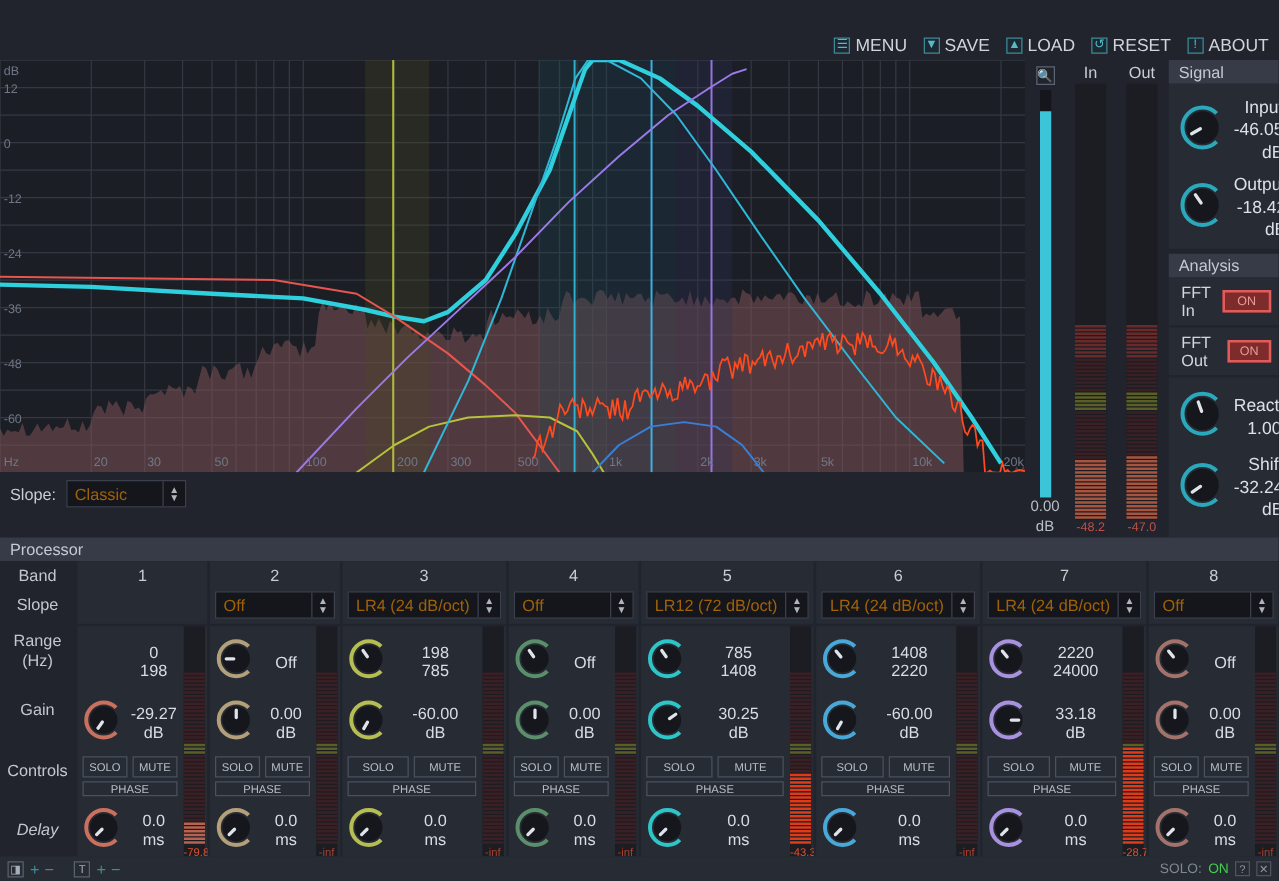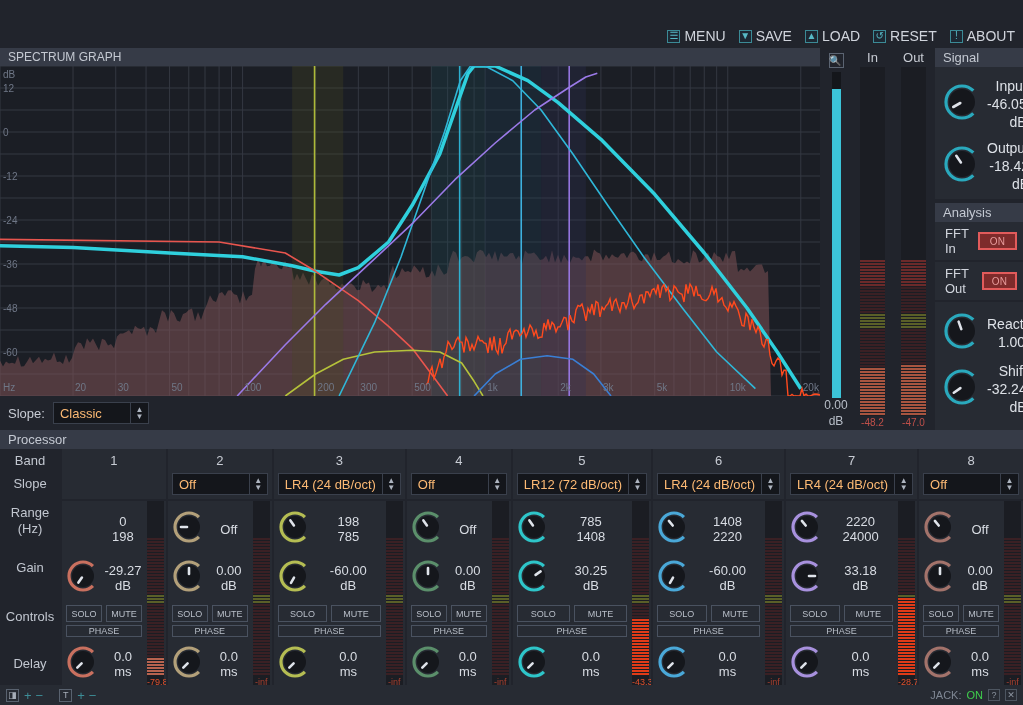--- a/index.html
+++ b/index.html
@@ -29,21 +29,21 @@
 
   
   .mid { display: flex; flex: 0 0 382px; height: 382px; }
   .graphcol { width: 820px; background: #21242c; display: flex; flex-direction: column; }
   .graph-hdr { height: 18px; background: #363b47; color: #c4c9d2; font-size: 12px; padding: 2px 0 0 8px; }
   .graph-wrap { position: relative; width: 820px; height: 330px; background: #1b1e25; overflow: hidden; }
   .graph-svg { position: absolute; left: 0; top: 0; }
   .modebar { height: 34px; background: #21242c; display: flex; align-items: center; padding: 0 8px; position: relative; }
   .mode-label { font-size: 13px; color: #c8ccd4; margin-right: 8px; }
   .combo { background: #14161b; border: 1px solid #3a404c; height: 22px; display: flex; align-items: center; position: relative; min-width: 96px; }
-  .combo .cval { font-size: 13px; color: #fdba74; padding: 0 6px; flex: 1; white-space: nowrap; overflow: hidden; }
+  .combo .cval { font-size: 13px; color: #a16207; padding: 0 6px; flex: 1; white-space: nowrap; overflow: hidden; }
   .combo .carrow { width: 18px; height: 20px; display: flex; flex-direction: column; align-items: center; justify-content: center; border-left: 1px solid #3a404c; color: #aeb5c0; font-size: 8px; line-height: 7px; }
   .btns-right { position: absolute; right: 8px; display: flex; align-items: center; gap: 8px; }
   .tbtn { height: 20px; padding: 0 7px; font-size: 11px; display: flex; align-items: center; justify-content: center; }
   .tbtn.sm { border: 2px solid #27a02c; color: #2faa36; background: #16291a; }
   .tbtn.filters { border: 2px solid #b08b14; color: #a98a23; background: #2b2513; }
   .tbtn.curve { border: 2px solid #1fb4cc; color: #4fd4e8; background: #123038; }
   .vdiv { width: 1px; height: 22px; background: #3a404c; }
 
   
   .rightcol { width: 203px; background: #21242c; display: flex; }
@@ -71,21 +71,21 @@
   
   .proc-hdr { background: #363b47; color: #c4c9d2; font-size: 13px; padding: 2px 0 2px 8px; height: 19px; flex: 0 0 19px; }
   .proc { flex: 1; display: flex; background: #21242c; overflow: hidden; }
   .rowlabels { width: 60px; flex: 0 0 60px; display: flex; flex-direction: column; background: #21242c; }
   .rl { font-size: 13px; color: #c2c7d0; display: flex; align-items: center; justify-content: center; text-align: center; }
   .rl-band { height: 24px; }
   .rl-slope { height: 26px; }
   .rl-range { height: 52px; flex-direction: column; line-height: 16px; }
   .rl-gain { height: 48px; }
   .rl-ctrl { height: 54px; }
-  .rl-delay { height: 46px; }
+  .rl-delay { height: 46px; font-style: italic; }
   .bands { flex: 1; display: flex; }
   .band { flex: 1; display: flex; flex-direction: column; border-left: 2px solid #21242c; }
   .b-head { background: #272b33; height: 50px; flex: 0 0 50px; }
   .b-num { font-size: 13px; color: #c8ccd4; text-align: center; line-height: 24px; height: 24px; }
   .b-slope { padding: 0 4px; }
   .b-main { flex: 1; display: flex; background: #272b33; margin-top: 2px; }
   .b-ctrls { flex: 1; display: flex; flex-direction: column; padding: 3px 4px 2px 4px; }
   .b-meter { width: 17px; flex: 0 0 17px; background: #1b1d23; margin: 0 2px 0 1px; display: flex; flex-direction: column; }
   .bm-body { flex: 1; position: relative; overflow: hidden; }
   .bm-val { font-size: 9px; text-align: center; height: 13px; line-height: 13px; }
@@ -130,21 +130,20 @@
         </div>
         <div class="mi">
           <span class="mi-ico">!</span>
           <span>ABOUT</span>
         </div>
       </div>
   </div>
 
   <div class="mid">
     <div class="graphcol">
-      <div class="graph-hdr">SPECTRUM GRAPH</div>
       <div class="graph-wrap">
         <svg class="graph-svg" width="820" height="330" viewBox="0 0 820 330" id="gsvg">
             <rect x="0" y="0" width="820" height="330" fill="#1b1e25"></rect>
             <line x1="0" y1="0" x2="0" y2="330" stroke="#343842" stroke-width="1"></line>
             <line x1="73.02638172384522" y1="0" x2="73.02638172384522" y2="330" stroke="#343842" stroke-width="1"></line>
             <line x1="115.74407659564342" y1="0" x2="115.74407659564342" y2="330" stroke="#343842" stroke-width="1"></line>
             <line x1="146.05276344769044" y1="0" x2="146.05276344769044" y2="330" stroke="#343842" stroke-width="1"></line>
             <line x1="169.5620073925652" y1="0" x2="169.5620073925652" y2="330" stroke="#343842" stroke-width="1"></line>
             <line x1="188.77045831948865" y1="0" x2="188.77045831948865" y2="330" stroke="#343842" stroke-width="1"></line>
             <line x1="205.01097217249432" y1="0" x2="205.01097217249432" y2="330" stroke="#343842" stroke-width="1"></line>
@@ -1212,19 +1211,19 @@
           <span class="st-pm">−</span>
           <span class="st-gap"></span>
         </div>
         <div style="display: flex; align-items: center;">
           <span class="st-ico">T</span>
           <span class="st-pm">+</span>
           <span class="st-pm">−</span>
         </div>
       </div>
     <div class="st-right">
-      <span class="jack-lbl">JACK:</span>
+      <span class="jack-lbl">SOLO:</span>
       <span class="jack-on">ON</span>
       <span class="sq">?</span>
       <span class="sq">✕</span>
     </div>
   </div>
 </div>
 
 </body></html>

